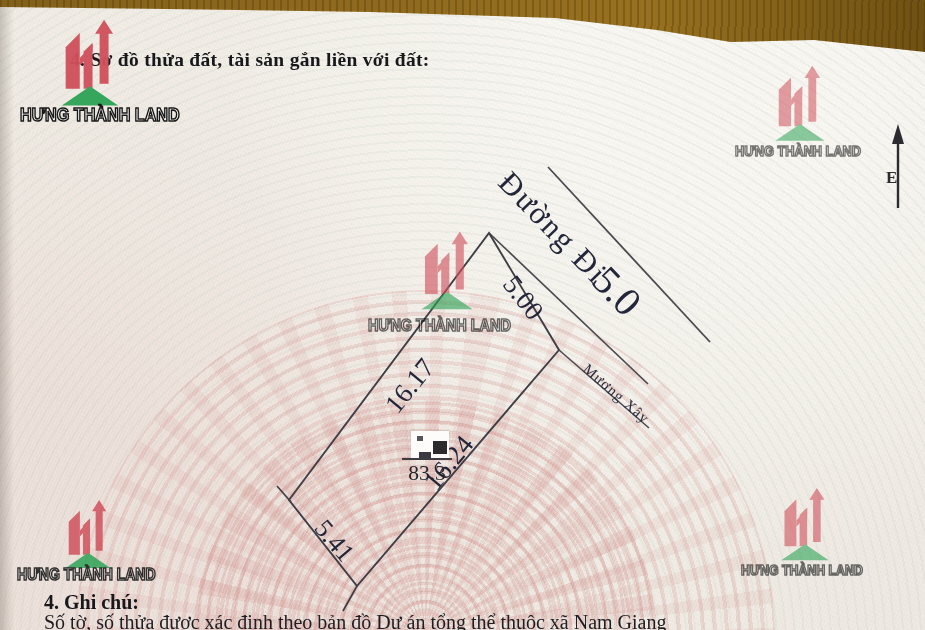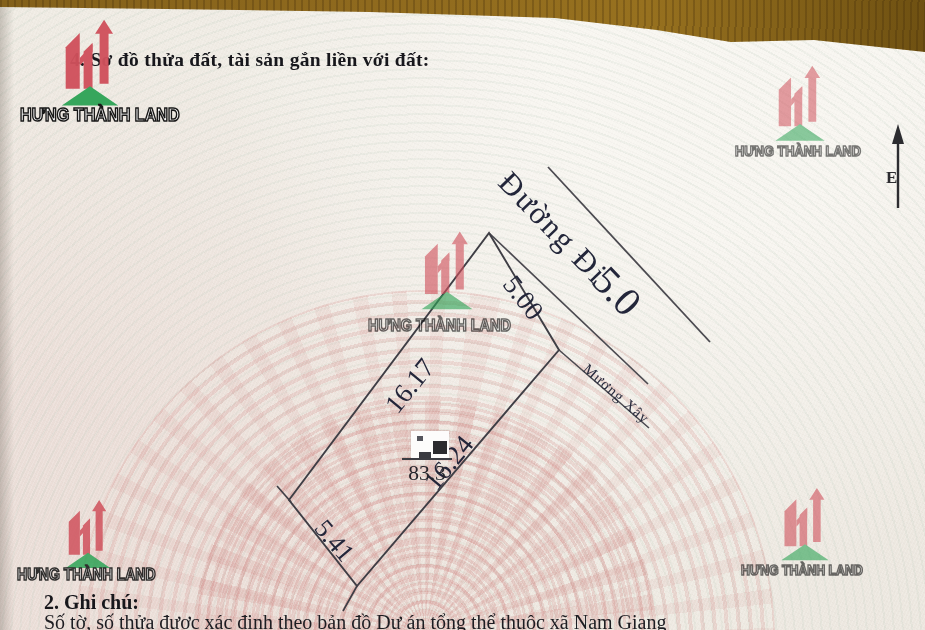--- a/index.html
+++ b/index.html
@@ -136,21 +136,21 @@
   <div class="lbl lbl-1624">16.24</div>
   <div class="lbl lbl-541">5.41</div>
 
   <div class="redact"></div>
   <div class="redact-dot"></div>
   <div class="redact-sq"></div>
   <div class="redact-bar"></div>
   <div class="frac-bar"></div>
   <div class="lbl lbl-area">83.3</div>
 
-  <div class="h5">2. Ghi chú:</div>
+  <div class="h5">4. Ghi chú:</div>
   <div class="note">Số tờ, số thửa được xác định theo bản đồ Dự án tổng thể thuộc xã Nam Giang</div>
 
   <div class="wm" style="left:20px;top:12px;opacity:.96;">
     <svg class="mark" style="position:absolute;left:38px;top:0;" width="64" height="96" viewBox="0 0 100 150">
       <polygon points="12,55 34,33 34,120 12,120" fill="#d0515c"></polygon>
       <polygon points="40,62 54,48 54,120 40,120" fill="#d0515c"></polygon>
       <polygon points="34,72 54,50 54,62 34,84" fill="#d0515c"></polygon>
       <polygon points="58,34 72,12 86,34 79,34 79,112 65,112 65,34" fill="#d0515c"></polygon>
       <polygon points="6,146 50,116 94,146" fill="#2fa457"></polygon>
     </svg>

